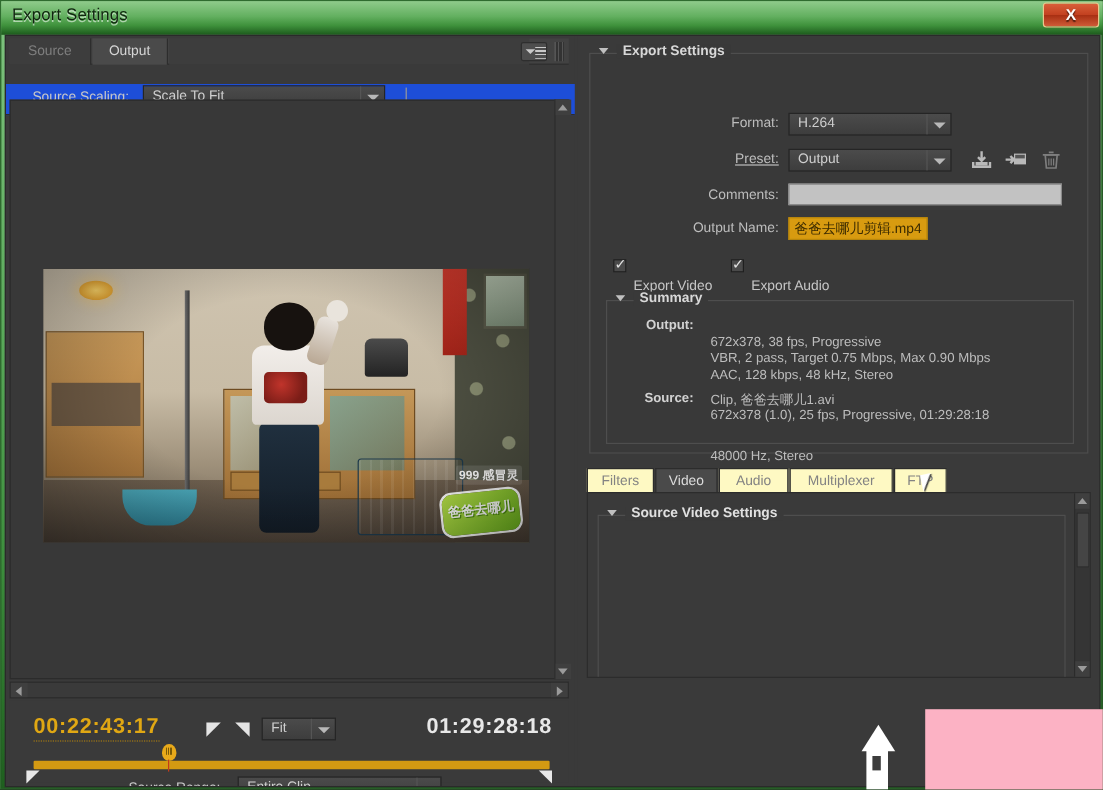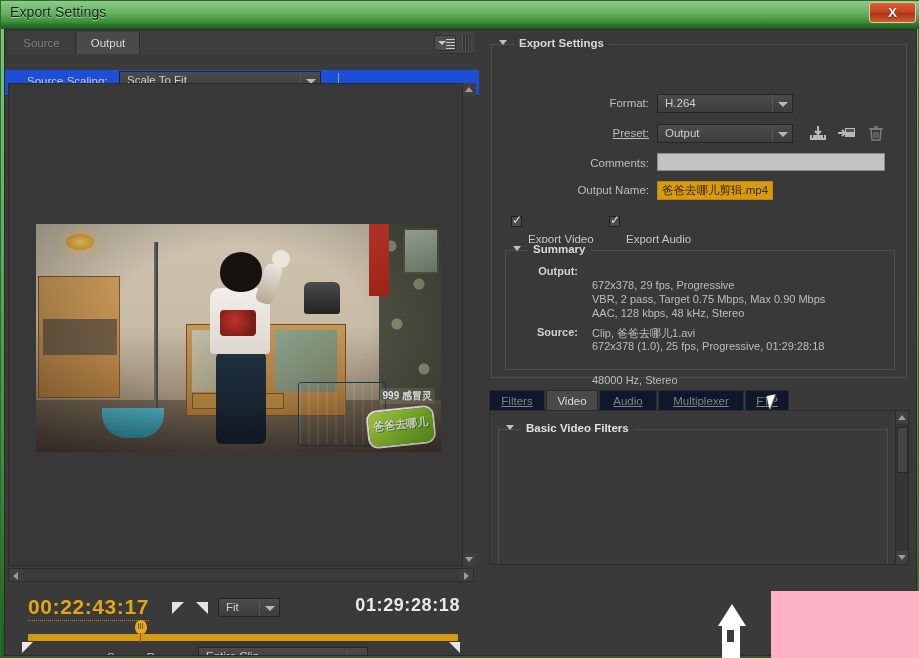--- a/index.html
+++ b/index.html
@@ -234,21 +234,21 @@
   .vs-arrow.down .tri { bottom:4px; border-top:5px solid #9b9b9b; }
 
   
   #transport {
     position: absolute; left: 3px; top: 554px; width: 466px; height: 68px;
     background: #3a3a3a;
   }
   #current-timecode {
     position: absolute; left: 20px; top: 11px;
     font-family: "Liberation Sans", sans-serif;
-    font-size: 21px; font-weight: bold; color: #e0a713;
+    font-size: 18px; font-weight: bold; color: #e0a713;
     letter-spacing: .6px;
     border-bottom: 1px dotted #b8860b;
     padding-bottom: 1px;
     cursor: ew-resize;
     text-align: center;
   }
   #total-timecode {
     position: absolute; right: 14px; top: 11px;
     font-size: 18px; font-weight: bold; color: #e8e8e8; letter-spacing: .6px;
   }
@@ -380,21 +380,21 @@
     border-top:5px solid #c0c0c0; cursor:pointer; }
 
   .sum-key { position:absolute; font-size:11px; font-weight:bold; color:#d2d2d2;
     text-align:right; width:72px; }
   .sum-line { position:absolute; left:86px; font-size:11px; color:#bdbdbd; white-space:nowrap; }
 
   
   #format-tabs { position:absolute; left:8px; top:360px; width:420px; height:20px; }
   .ftab { position:absolute; top:0; height:20px; line-height:20px; text-align:center;
     font-size:11.5px; border:1px solid #2c2c2c; border-bottom:none; cursor:pointer; }
-  .ftab.inactive { background:#0f172a; color:#838383;text-decoration:underline; }
+  .ftab.inactive { background:#fef9c3; color:#838383; }
   .ftab.active { background:#4a4a4a; color:#dcdcdc; }
   #ftab-0 { left:0;   width:56px; }
   #ftab-1 { left:57px; width:52px; }
   #ftab-2 { left:110px; width:58px; }
   #ftab-3 { left:169px; width:86px; }
   #ftab-4 { left:256px; width:44px; }
 
   #video-settings-pane {
     position:absolute; left:8px; top:380px; width:420px; height:155px;
     background:#3a3a3a; border:1px solid #2c2c2c; overflow:hidden;
@@ -635,42 +635,42 @@
       <div class="chk-row" id="export-audio-chk">
         <span class="chk-box checked"></span>
         <span class="chk-label">Export Audio</span>
       </div>
 
       <div class="group-box" id="summary-group">
         <span id="summary-disc"></span>
         <span id="summary-title">Summary</span>
 
         <span class="sum-key" style="left:0px; top:14px;">Output:</span>
-        <span class="sum-line" style="top:28px;">672x378, 29 fps, Progressive</span>
+        <span class="sum-line" style="top:28px;">672x378, 38 fps, Progressive</span>
         <span class="sum-line" style="top:42px;">VBR, 2 pass, Target 0.75 Mbps, Max 0.90 Mbps</span>
         <span class="sum-line" style="top:56px;">AAC, 128 kbps, 48 kHz, Stereo</span>
 
         <span class="sum-key" style="left:0px; top:75px;">Source:</span>
         <span class="sum-line" style="top:75px;">Clip, 爸爸去哪儿1.avi</span>
         <span class="sum-line" style="top:89px;">672x378 (1.0), 25 fps, Progressive, 01:29:28:18</span>
         <span class="sum-line" style="top:103px;margin-top:20px;">48000 Hz, Stereo</span>
       </div>
 
       <div id="format-tabs">
         <div class="ftab inactive" id="ftab-0">Filters</div>
         <div class="ftab active" id="ftab-1">Video</div>
         <div class="ftab inactive" id="ftab-2">Audio</div>
         <div class="ftab inactive" id="ftab-3">Multiplexer</div>
         <div class="ftab inactive" id="ftab-4">FTP</div>
       </div>
 
       <div id="video-settings-pane">
         <div id="basic-video-group">
           <span id="basic-video-disc"></span>
-          <span id="basic-video-title">Basic Video Filters</span>
+          <span id="basic-video-title">Source Video Settings</span>
         </div>
         <div id="pane-vscroll">
           <div class="vs-arrow up">
               <span class="tri"></span>
             </div>
           <div id="pane-vthumb"></div>
           <div class="vs-arrow down">
               <span class="tri"></span>
             </div>
         </div>

